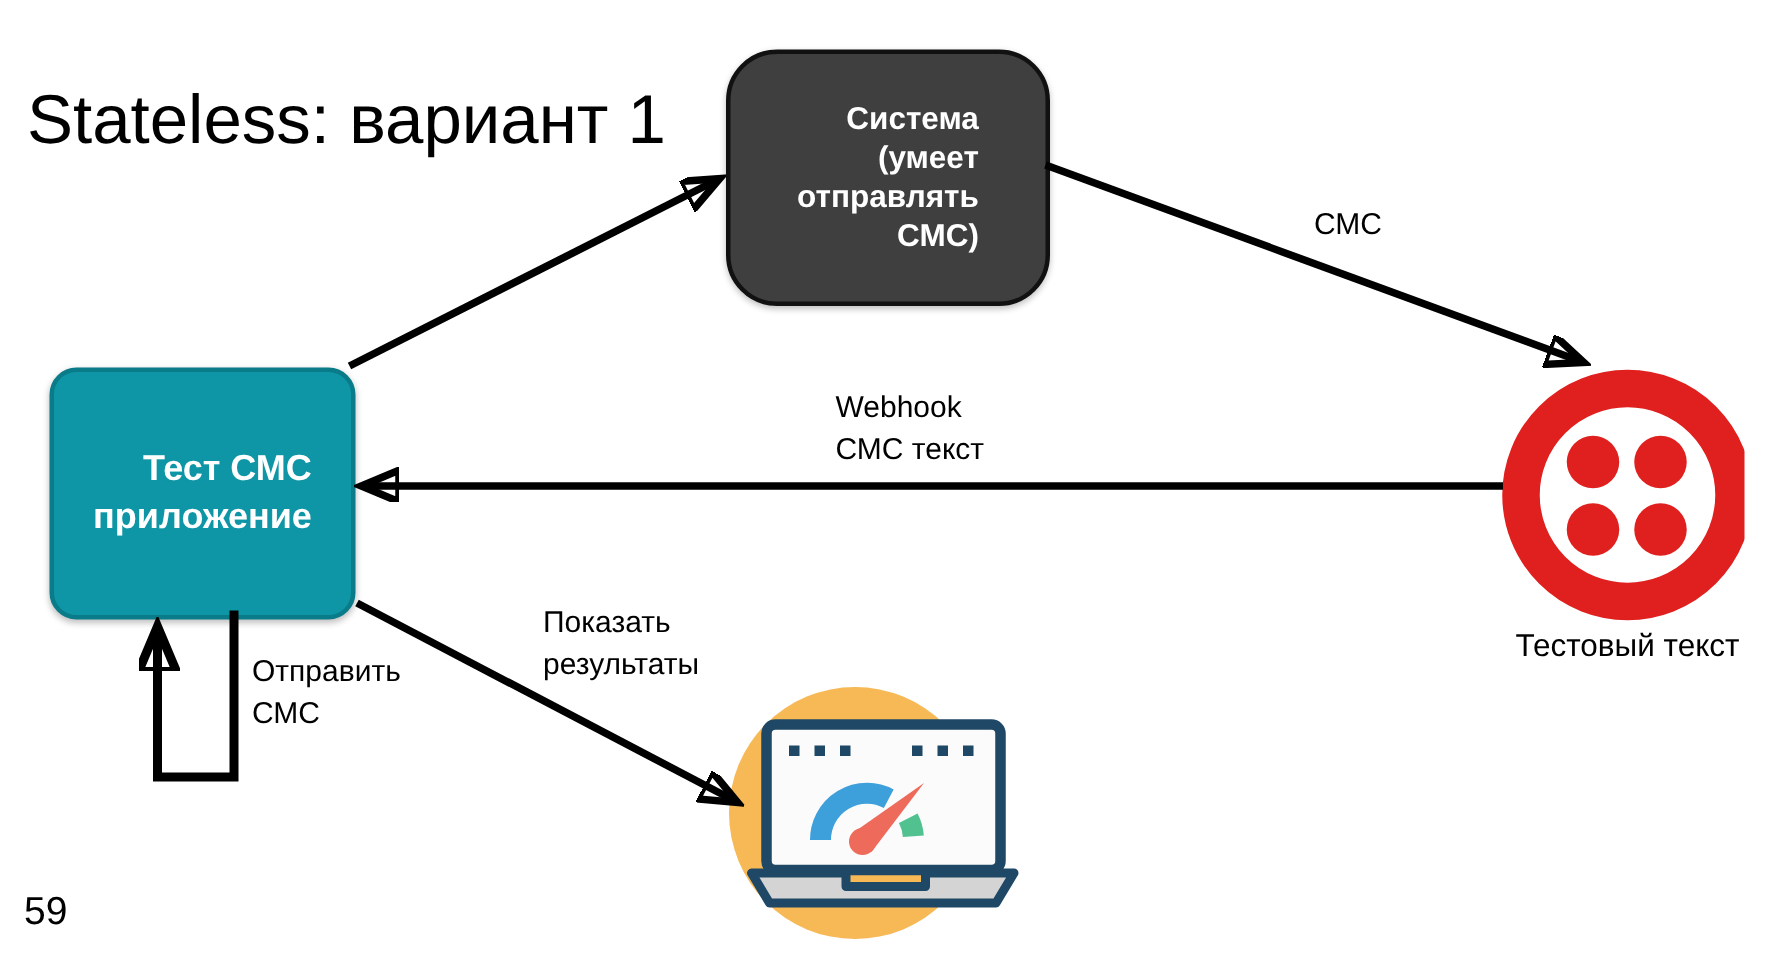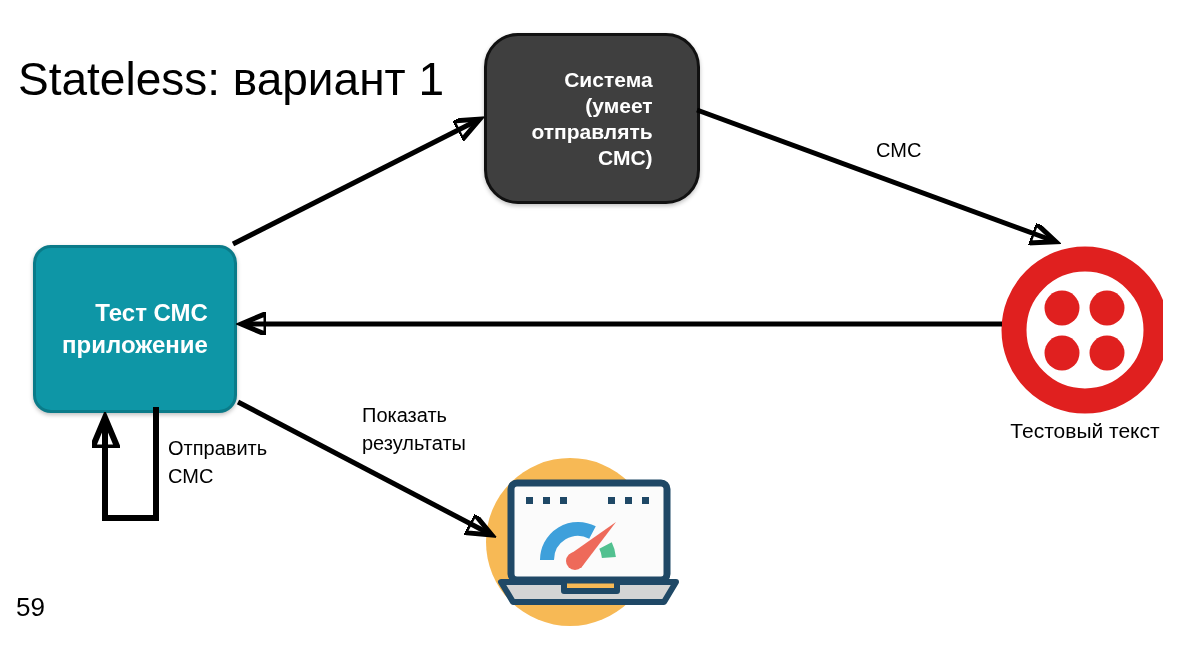--- a/index.html
+++ b/index.html
@@ -110,20 +110,22 @@
       </marker>
     </defs>
     <line x1="233" y1="244" x2="478" y2="120" stroke-width="5" marker-end="url(#ah)"></line>
     <line x1="697" y1="110" x2="1054" y2="241" stroke-width="5" marker-end="url(#ah)"></line>
     <line x1="1002" y1="324" x2="243" y2="324" stroke-width="5" marker-end="url(#ah)"></line>
     <line x1="238" y1="402" x2="490" y2="534" stroke-width="5" marker-end="url(#ah)"></line>
     <path d="M 156 407 V 518 H 105 V 420" stroke-width="6" stroke-linejoin="miter" marker-end="url(#ah)"></path>
   </svg>
 
   <div class="edge-label lbl-sms">СМС</div>
+  <div class="edge-label lbl-webhook">Webhook
+СМС текст</div>
   <div class="edge-label lbl-show-results">Показать
 результаты</div>
   <div class="edge-label lbl-check-sms">Отправить
 СМС</div>
 
   <div class="page-number">59</div>
 
 </div>
 
 </body></html>

